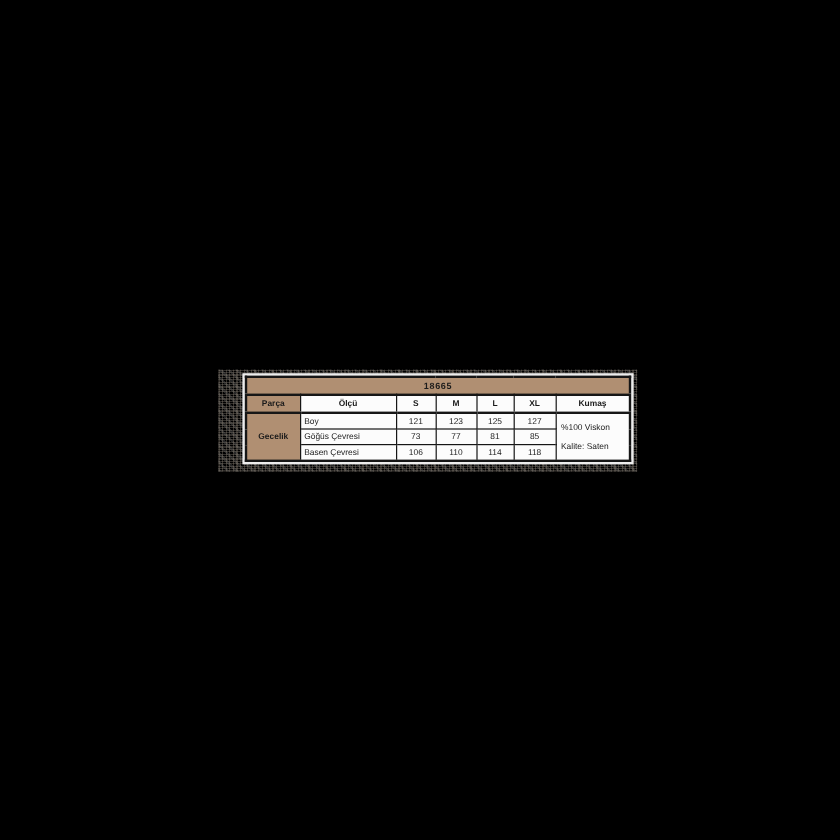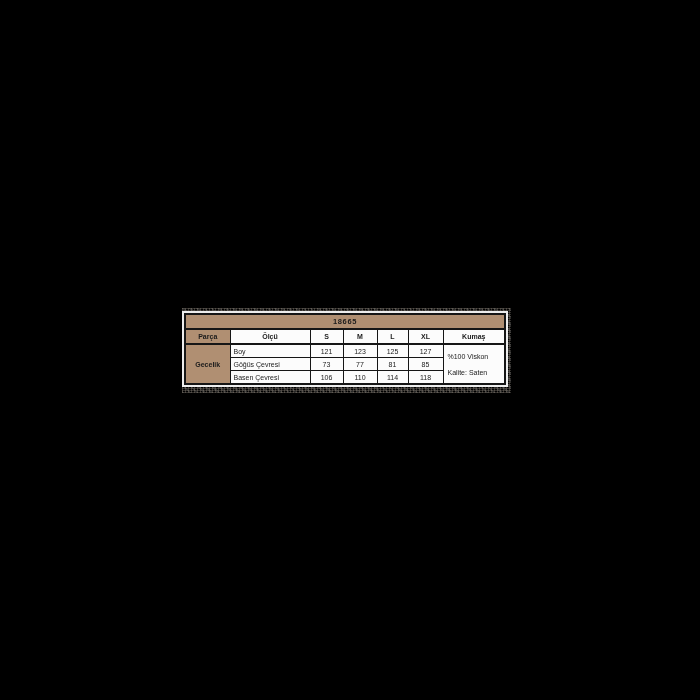--- a/index.html
+++ b/index.html
@@ -13,21 +13,21 @@
     height: 700px;
     background: #000000;
     overflow: hidden;
     font-family: "Liberation Sans", "DejaVu Sans", sans-serif;
   }
   
   .noise-frame {
     position: absolute;
     left: 182px;
     top: 308px;
-    padding: 5px 5px 8px 2px;
+    padding: 5px 5px 8px 22px;
     background-color: #000;
     background-image:
       repeating-linear-gradient(90deg, rgba(140,130,118,0.38) 0 1px, transparent 1px 3px),
       repeating-linear-gradient(0deg, rgba(110,104,96,0.45) 0 1px, transparent 1px 2px),
       repeating-linear-gradient(45deg, rgba(70,70,70,0.55) 0 2px, transparent 2px 5px);
   }
   table.size-table {
     border-collapse: collapse;
     table-layout: fixed;
     width: 320px;

